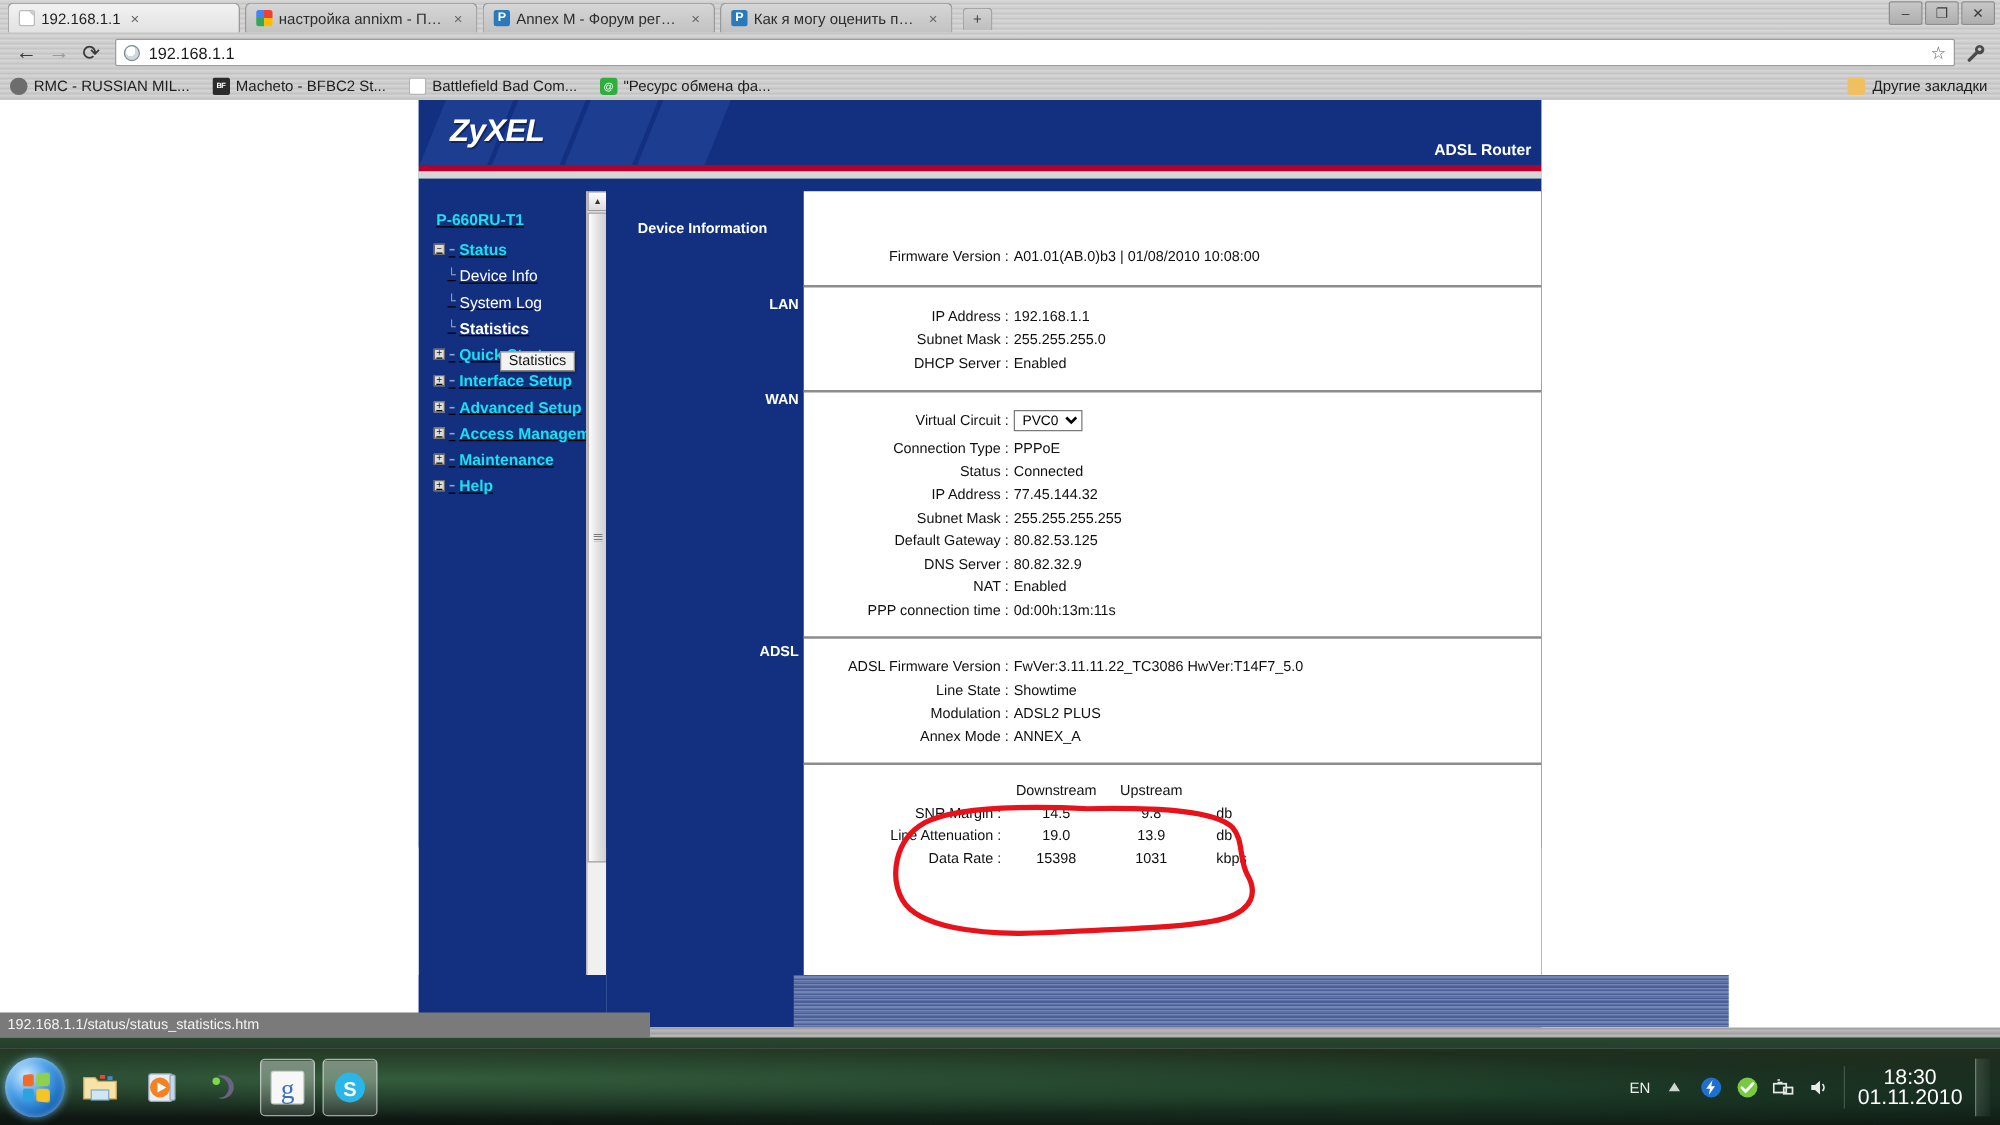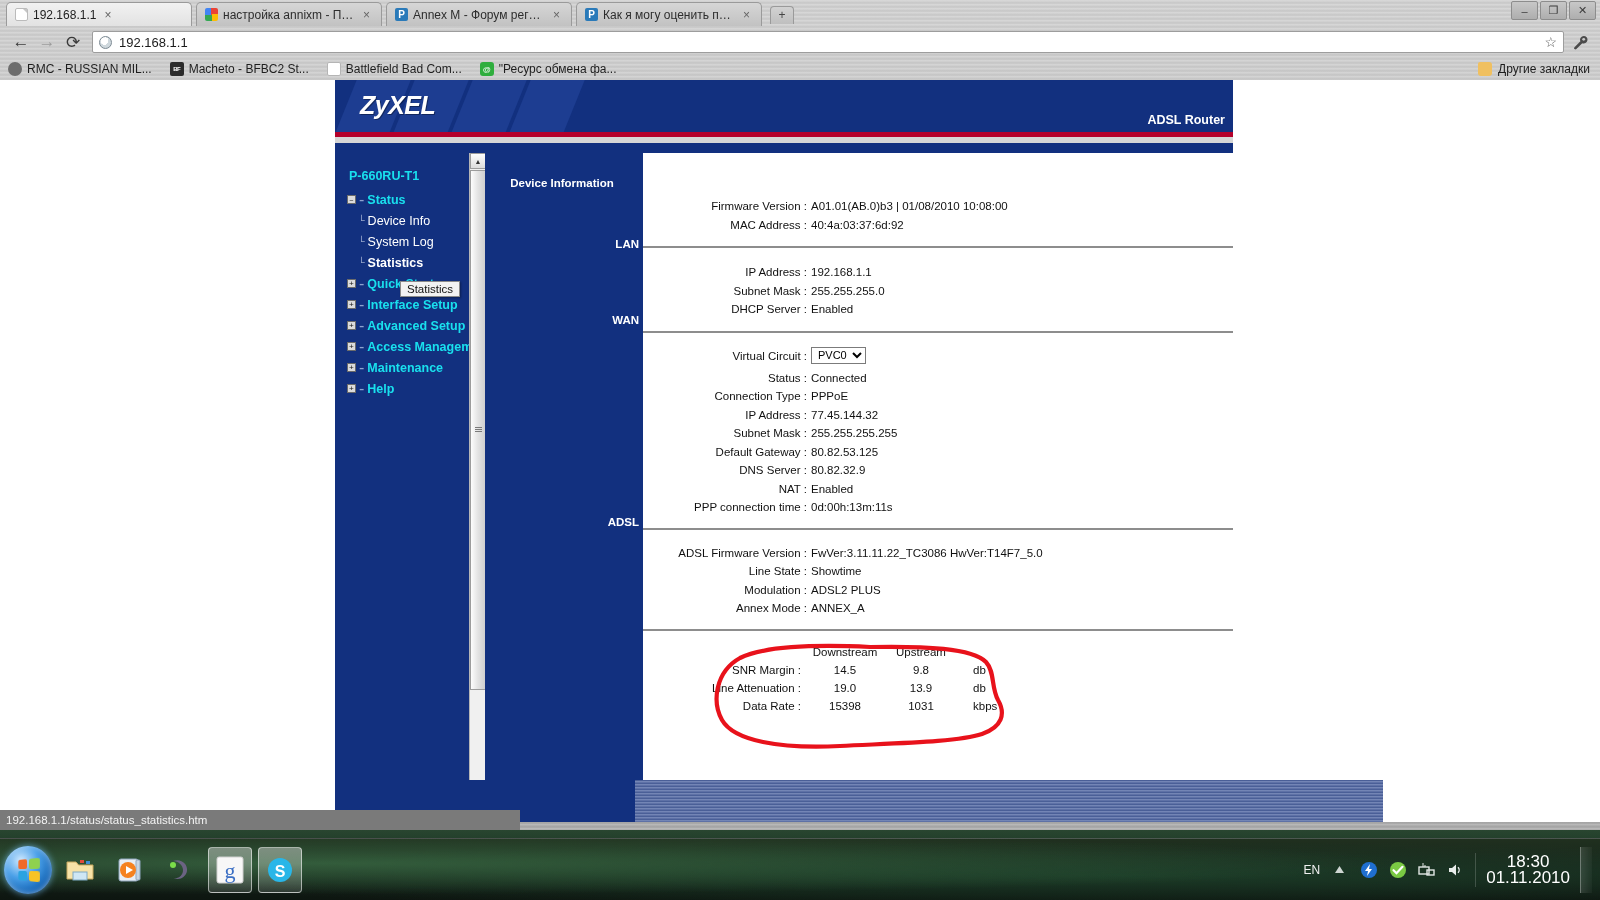--- a/index.html
+++ b/index.html
@@ -138,21 +138,21 @@
   #greyline { width:898px; height:6px; background:#d6d6d6; }
   #bluebar  { width:898px; height:10px; background:#12307f; }
 
   #body2 { position:relative; width:898px; height:669px; }
 
   
   #sidebar {
     position:absolute; left:0; top:0; width:150px; height:669px;
     background:#12307f; overflow:hidden;
   }
-  #sbinner { padding: 16px 0 0 12px; }
+  #sbinner { padding: 16px 0 0 12px; text-decoration: underline; }
   .sb-root {
     color:#19e0ee; font-size:12.5px; font-weight:bold; margin-bottom:6px;
     padding-left:2px;
   }
   .sb-row { display:flex; align-items:center; gap:3px; height:21px; }
   .plusbox {
     width:9px;height:9px;flex:0 0 9px;background:#dcdcdc;border:1px solid #6b6b6b;
     font-size:8px;line-height:7px;text-align:center;color:#111;font-family:"Liberation Mono",monospace;
     cursor:pointer;
   }
@@ -442,24 +442,20 @@
             <div class="sectionLabelCol" style="top:161px;">WAN</div>
             <div class="sectionLabelCol" style="top:363px;">ADSL</div>
 
             <div id="whitePanel">
 
               <div style="padding-top:44px;">
                 <div class="rowline">
                   <span class="lbl">Firmware Version :</span>
                   <span class="val">A01.01(AB.0)b3 | 01/08/2010 10:08:00</span>
                 </div>
-                <div class="rowline">
-                  <span class="lbl">MAC Address :</span>
-                  <span class="val">40:4a:03:37:6d:92</span>
-                </div>
               </div>
 
               <div class="hr" style="margin-top:12px;"></div>
 
               <div style="padding-top:15px;">
                 <div class="rowline">
                   <span class="lbl">IP Address :</span>
                   <span class="val">192.168.1.1</span>
                 </div>
                 <div class="rowline">
@@ -475,26 +471,26 @@
               <div class="hr" style="margin-top:12px;"></div>
 
               <div style="padding-top:14px;">
                 <div class="rowline" style="align-items:flex-start;height:22px;">
                   <span class="lbl">Virtual Circuit :</span>
                   <select class="vc">
                     <option>PVC0</option>
                   </select>
                 </div>
                 <div class="rowline">
+                  <span class="lbl">Connection Type :</span>
+                  <span class="val">PPPoE</span>
+                </div>
+                <div class="rowline">
                   <span class="lbl">Status :</span>
                   <span class="val">Connected</span>
-                </div>
-                <div class="rowline">
-                  <span class="lbl">Connection Type :</span>
-                  <span class="val">PPPoE</span>
                 </div>
                 <div class="rowline">
                   <span class="lbl">IP Address :</span>
                   <span class="val">77.45.144.32</span>
                 </div>
                 <div class="rowline">
                   <span class="lbl">Subnet Mask :</span>
                   <span class="val">255.255.255.255</span>
                 </div>
                 <div class="rowline">

